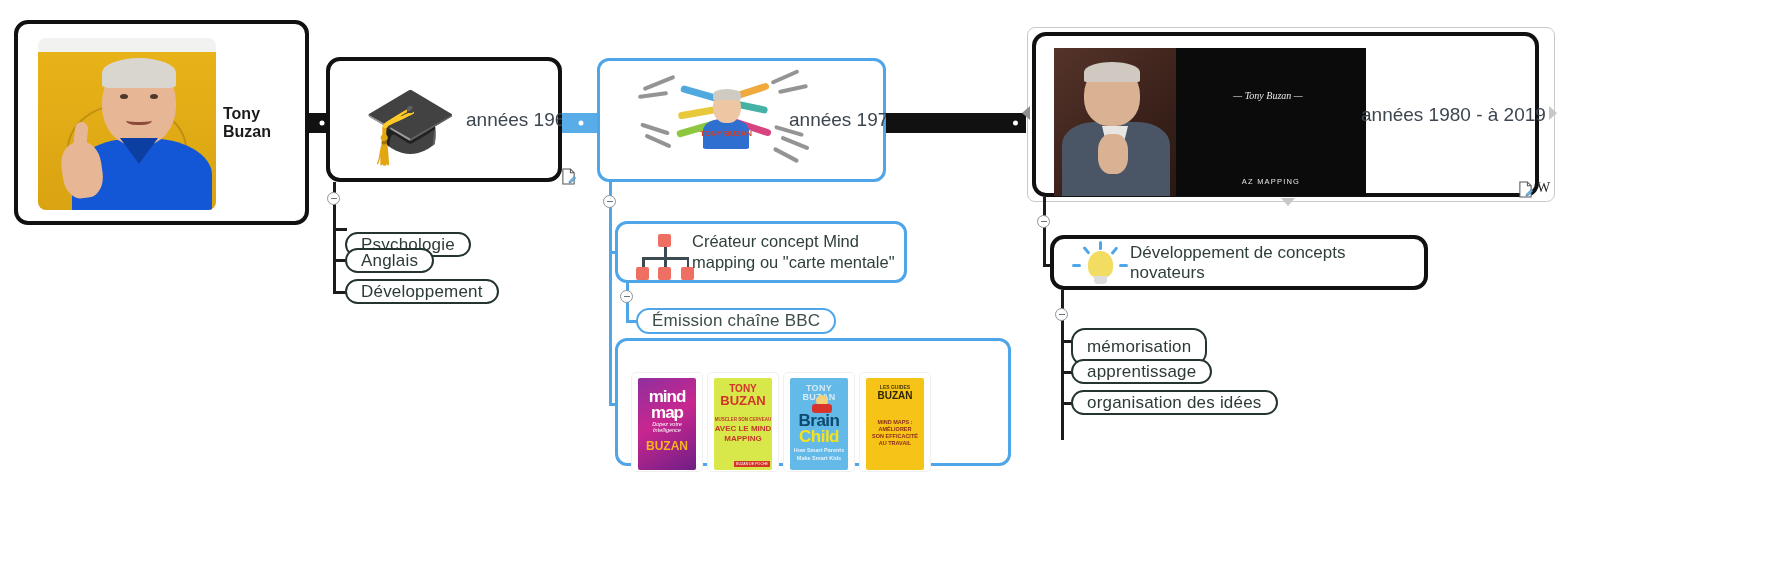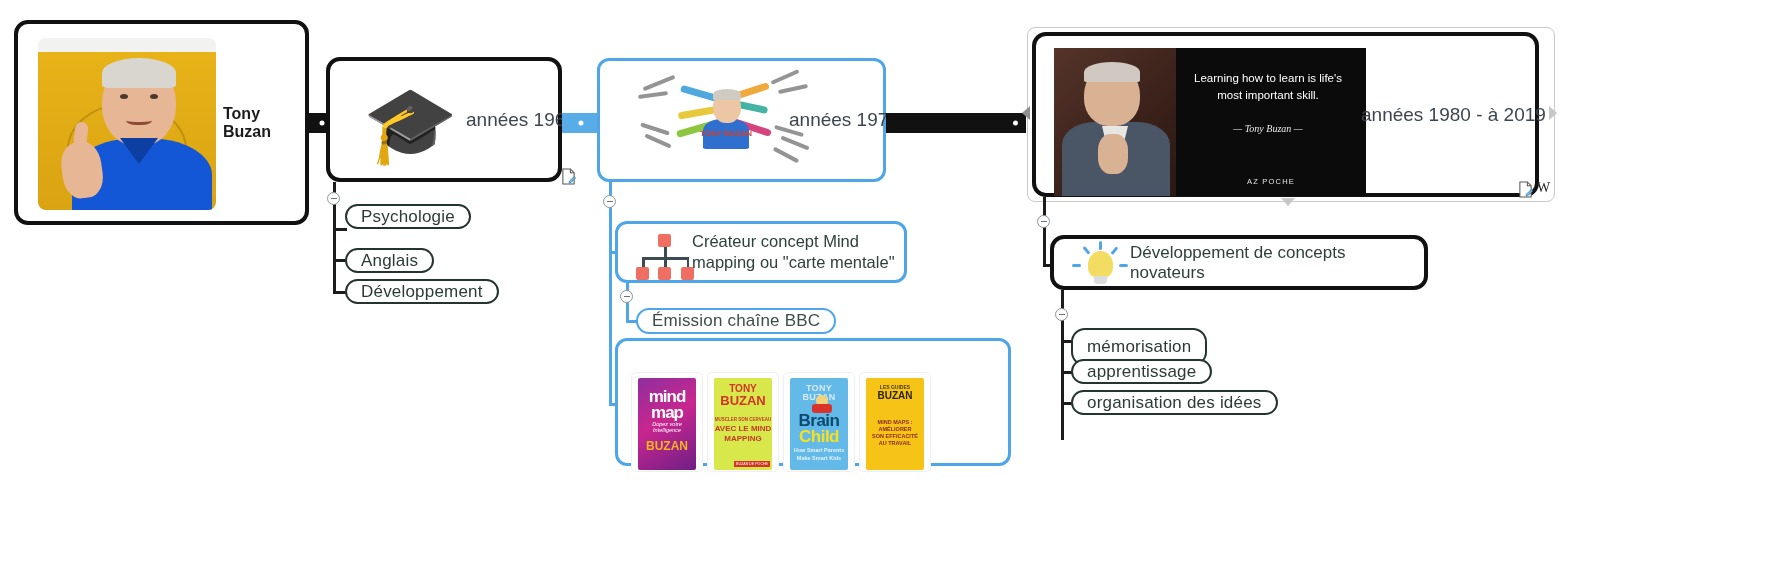--- a/index.html
+++ b/index.html
@@ -441,21 +441,21 @@
       <path d="M9 14 l5-5 1.6 1.6 -5 5 -2 .4 Z" fill="#6fb8e8" stroke="#3b7fae" stroke-width=".8"></path>
     </svg>
   </div>
 
   <div class="line-v" style="left:333px; top:182px; height:112px;"></div>
   <div class="collapse" style="left:327px; top:192px;"></div>
   <div class="line-h" style="left:333px; top:228px; width:14px;"></div>
   <div class="line-h" style="left:333px; top:259px; width:14px;"></div>
   <div class="line-h" style="left:333px; top:291px; width:14px;"></div>
 
-  <div class="pill" style="left:345px; top:204px; height:25px;">Psychologie</div>
+  <div class="pill" style="left:345px; top:232px; height:25px;">Psychologie</div>
   <div class="pill" style="left:345px; top:248px; height:25px;">Anglais</div>
   <div class="pill" style="left:345px; top:279px; height:25px;">Développement</div>
 
   <div class="conn conn-bar-blue" style="left:562px; top:113px; width:38px;">
     <span class="conn-dot"></span>
   </div>
 
   <div class="node node-blue" style="left:597px; top:58px; width:289px; height:124px;">
     <div class="mini-map">
       <div class="mm-branch" style="left:96px; top:22px; width:46px; background:#f0a93c; transform:rotate(-18deg);"></div>
@@ -572,23 +572,22 @@
   <div class="node node-black" style="left:1032px; top:32px; width:507px; height:165px;">
     <div class="quote-img">
       <div class="qi-photo">
         <div class="qi-suit"></div>
         <div class="qi-shirt"></div>
         <div class="qi-hand"></div>
         <div class="qi-head"></div>
         <div class="qi-hair"></div>
       </div>
       <div class="qi-text">
-        <div class="qi-quote">Learning how to learn is life's most important skill.</div>
         <div class="qi-author">— Tony Buzan —</div>
-        <div class="qi-brand">AZ POCHE</div>
+        <div class="qi-brand">AZ MAPPING</div>
       </div>
     </div>
     <div class="period-label" style="position:absolute; left:325px; top:50%; transform:translateY(-50%);text-align:center;">années 1980 - à 2019</div>
   </div>
 
   <div class="note-icon" style="left:1518px; top:181px;">
     <svg viewBox="0 0 16 18" width="15" height="17">
       <path d="M2 1 h8 l4 4 v12 H2 Z" fill="#fff" stroke="#555" stroke-width="1.1"></path>
       <path d="M10 1 v4 h4" fill="none" stroke="#555" stroke-width="1.1"></path>
       <path d="M9 14 l5-5 1.6 1.6 -5 5 -2 .4 Z" fill="#6fb8e8" stroke="#3b7fae" stroke-width=".8"></path>

